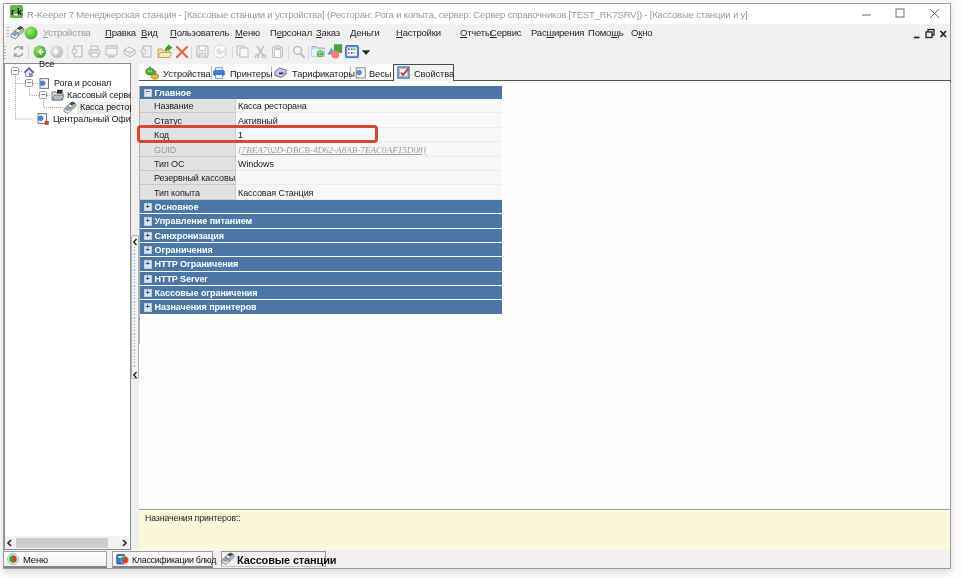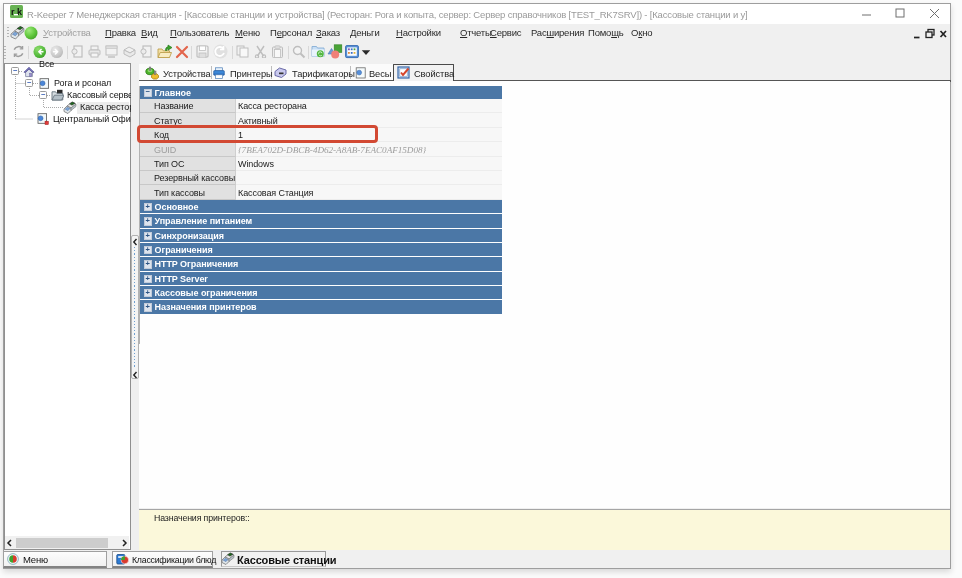--- a/index.html
+++ b/index.html
@@ -23,26 +23,26 @@
 .content{left:139px;top:81px;width:811px;height:427px;background:#fefefe;}
 .grid{left:140px;top:86px;width:362px;}
 .ghdr{background:#4b77a6;color:#fff;font-weight:bold;font-size:9px;letter-spacing:-0.05px;}
 .gpm{position:absolute;left:3.5px;top:3px;width:6.4px;height:6.4px;background:#dde4ee;border:1px solid #c2cbd9;color:#2c5484;font-size:7.5px;line-height:5.2px;text-align:center;font-weight:bold;}
 .grow{position:relative;height:14.4px;}
 .glabel{position:absolute;left:0;top:0;width:94.5px;height:13.4px;background:#e1e1e1;border-bottom:1px solid #c8c8c8;border-right:1px solid #cfcfcf;}
 .gvalue{position:absolute;left:95.5px;top:0;width:266.5px;height:13.4px;background:#f7f7f7;border-bottom:1px solid #ececec;}
 .gltxt{position:absolute;left:14px;top:2.4px;font-size:9px;color:#1a1a1a;letter-spacing:-0.1px;white-space:nowrap;}
 .gvtxt{position:absolute;left:3px;top:2.4px;font-size:9px;color:#1a1a1a;letter-spacing:-0.1px;white-space:nowrap;}
 .gray{color:#9d9d9d !important;}
-.ital{font-family:"Liberation Serif",serif;font-style:italic;font-size:9.2px;letter-spacing:-0.05px;}
+.ital{font-family:"Liberation Serif",serif;font-style:italic;font-size:9.2px;letter-spacing:-0.05px;text-decoration:underline;}
 .sect{position:relative;height:13.4px;margin-bottom:1px;background:#4b77a6;color:#fff;font-weight:bold;font-size:9px;letter-spacing:-0.05px;}
 .sect span{position:absolute;left:14.5px;top:2px;}
 .redbox{left:137px;top:125px;width:235px;height:11.5px;border:3.2px solid #d24933;border-radius:4px;}
 .yellow{left:139px;top:508.5px;width:811px;height:41px;background:#fbf8da;border-top:1px solid #a5a5a5;}
-.ytxt{left:15px;top:3px;font-size:8.8px;color:#222;letter-spacing:-0.15px;}
+.ytxt{left:6px;top:3px;font-size:8.8px;color:#222;letter-spacing:-0.15px;}
 .btab{top:551px;height:14px;background:linear-gradient(#fdfdfd,#f1f1f1);border:1px solid #a0a0a0;border-bottom:2px solid #838383;}
 .btxt{font-size:9.5px;color:#111;letter-spacing:-0.2px;white-space:nowrap;}
 </style>
 </head>
 <body>
 <div class="page">
   <div class="abs win"></div>
 
   <div class="abs titlebar"></div>
   <svg class="abs" style="left:10px;top:5px" width="13" height="13" viewBox="0 0 13 13">
@@ -368,21 +368,21 @@
         <div class="gvtxt" style="left:98px">Windows</div>
       </div>
     <div class="grow">
         <div class="glabel"></div>
         <div class="gvalue"></div>
         <div class="gltxt">Резервный кассовы</div>
       </div>
     <div class="grow">
         <div class="glabel"></div>
         <div class="gvalue"></div>
-        <div class="gltxt">Тип кассовы</div>
+        <div class="gltxt">Тип копыта</div>
         <div class="gvtxt" style="left:98px">Кассовая Станция</div>
       </div>
     <div class="sect">
         <div class="gpm">+</div>
         <span>Основное</span>
       </div>
     <div class="sect">
         <div class="gpm">+</div>
         <span>Управление питанием</span>
       </div>

